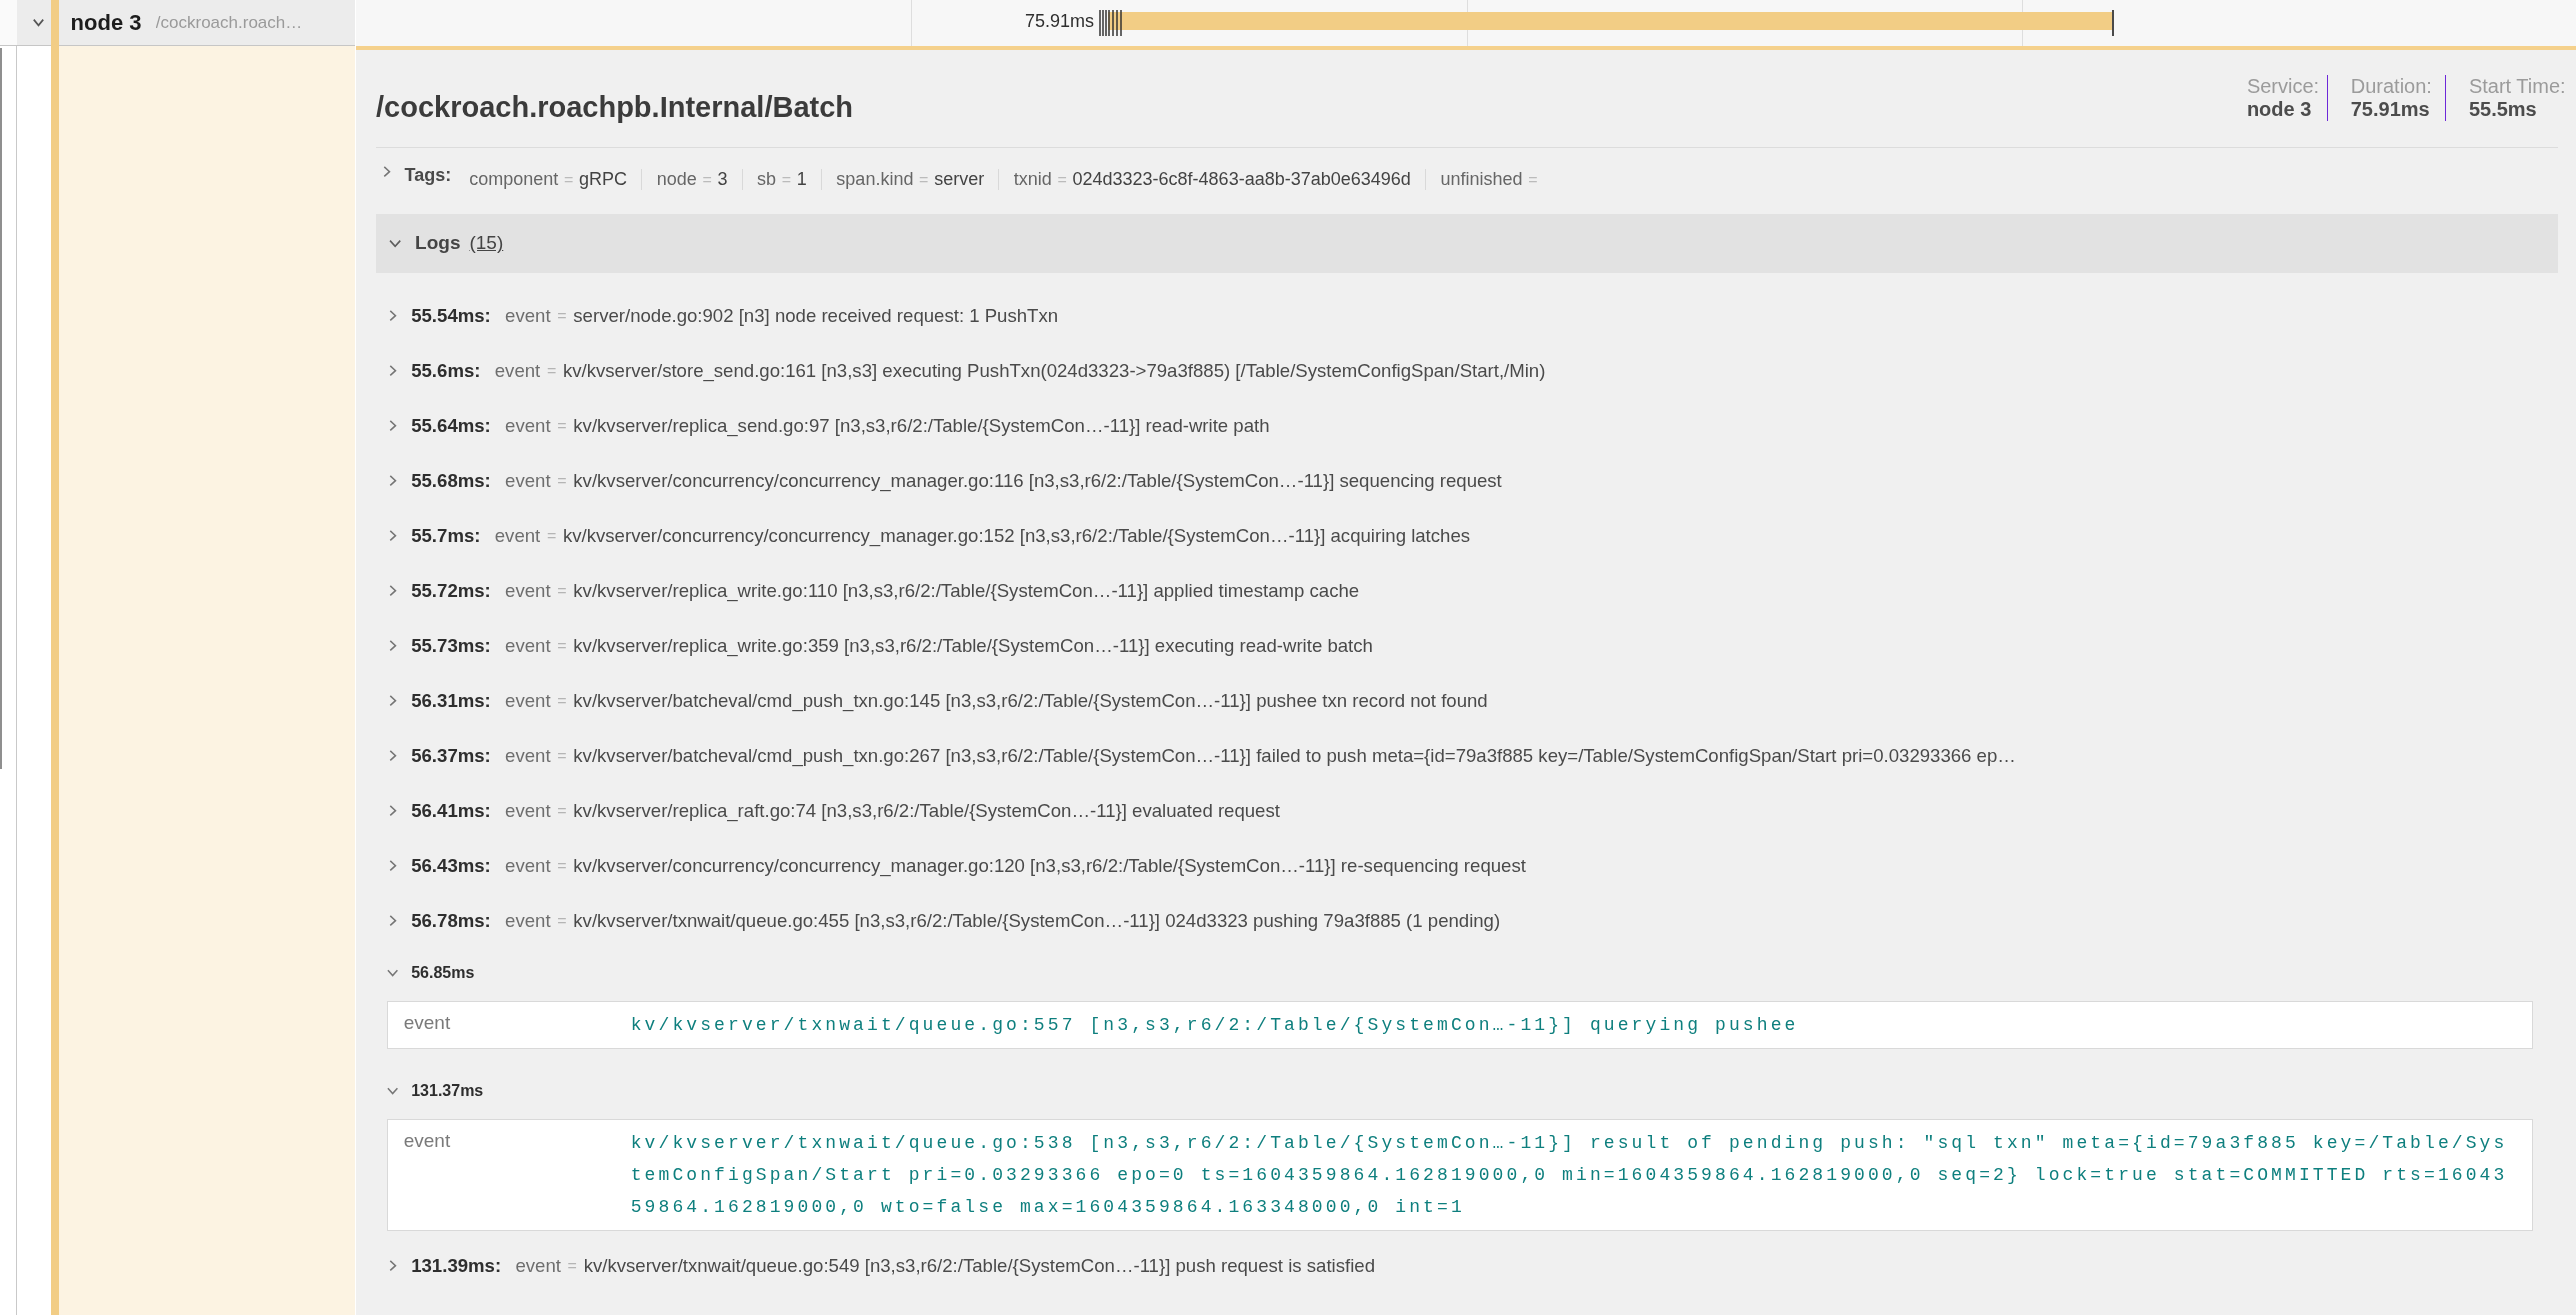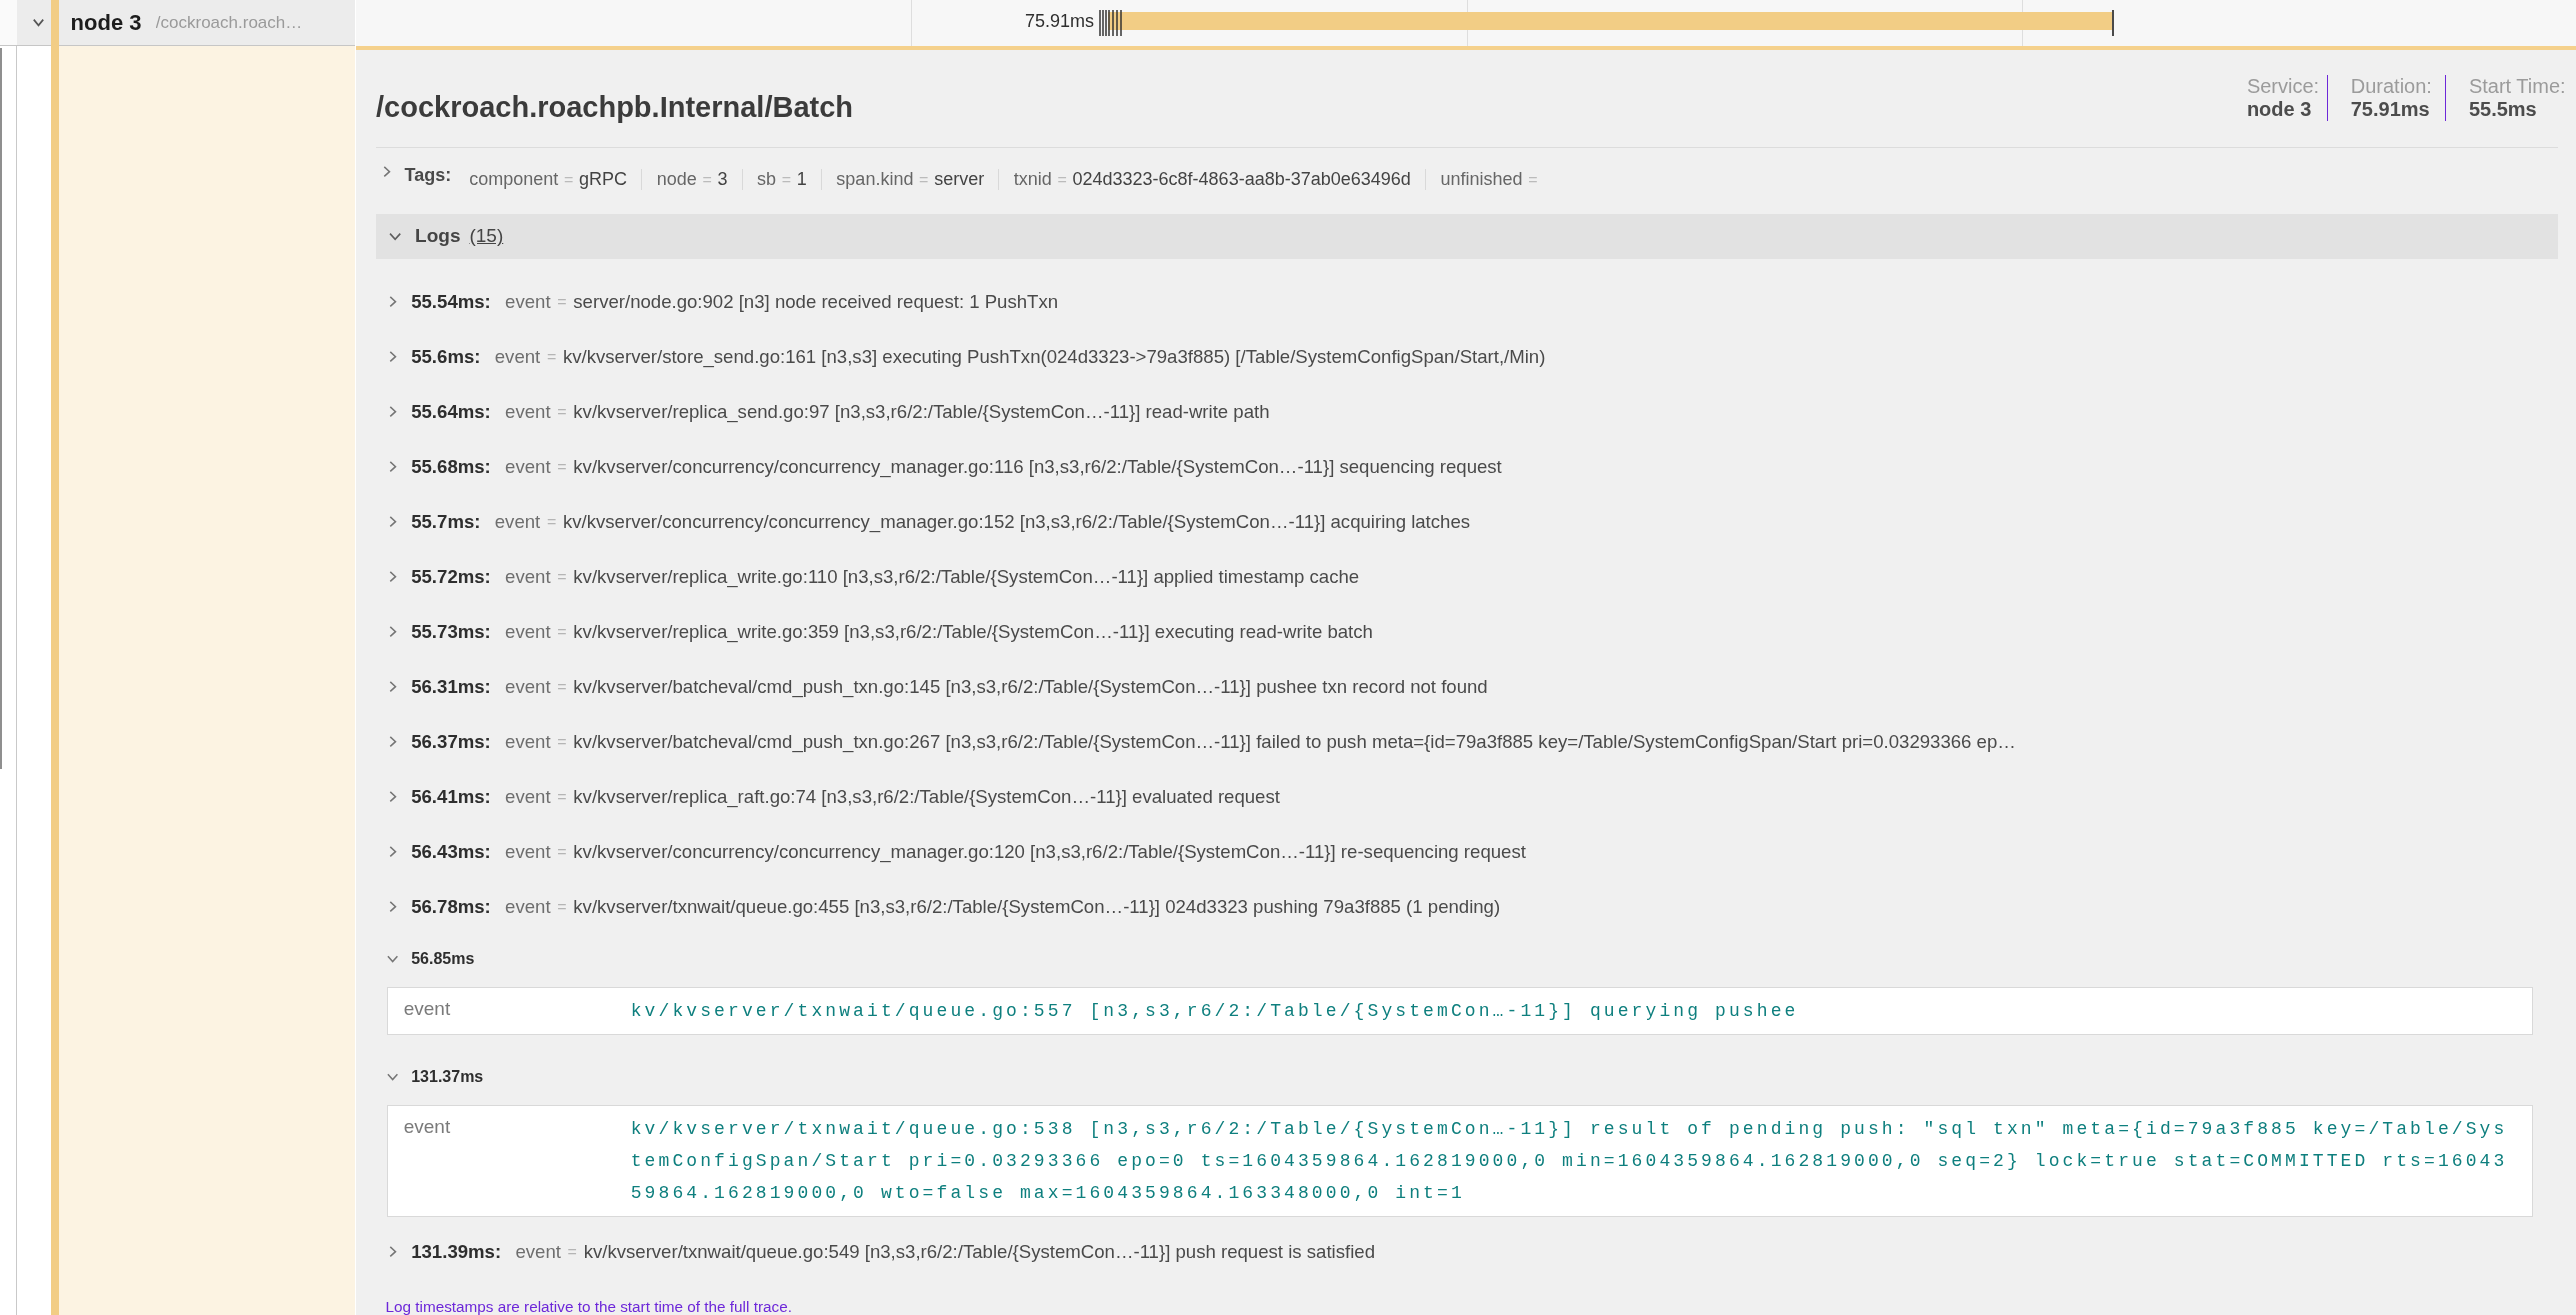--- a/index.html
+++ b/index.html
@@ -41,21 +41,21 @@
 
   .tags-row{display:flex;margin-top:17px;height:29px;font-size:18px;padding-left:3.8px;}
   .tags-label{font-weight:bold;color:#4a4a4a;margin:0 3.8px 0 11.4px;}
   .tag-list{display:flex;align-items:center;}
   .tag-item{display:flex;align-items:baseline;padding:0 14.3px;white-space:nowrap;}
   .tag-item + .tag-item{border-left:1px solid #d9d9d9;}
   .tag-key{color:#666666;}
   .tag-eq{color:#bbbbbb;margin:0 5.7px;font-size:16px;}
   .tag-value{color:#434343;}
 
-  .logs-bar{margin-top:20px;height:45px;background:#e2e2e2;display:flex;align-items:center;padding-left:12.4px;font-size:19px;color:#454545;}
+  .logs-bar{margin-top:20px;height:59px;background:#e2e2e2;display:flex;align-items:center;padding-left:12.4px;font-size:19px;color:#454545;}
   .logs-title{font-weight:bold;margin-left:12.4px;}
   .logs-count{margin-left:9px;text-decoration:underline;}
 
   .log-list{margin-top:15.3px;}
   .log-row{height:55px;display:flex;align-items:center;padding-left:9.5px;font-size:18.6px;white-space:nowrap;overflow:hidden;}
   .lr-chevron{flex:0 0 auto;display:flex;margin-right:12.4px;}
   .lr-time{font-weight:bold;color:#2e2e2e;margin-right:14.3px;}
   .lr-key{color:#6e6e6e;}
   .lr-eq{color:#b5b5b5;margin:0 6.7px;font-size:16px;}
   .lr-val{color:#4a4a4a;overflow:hidden;text-overflow:clip;}

